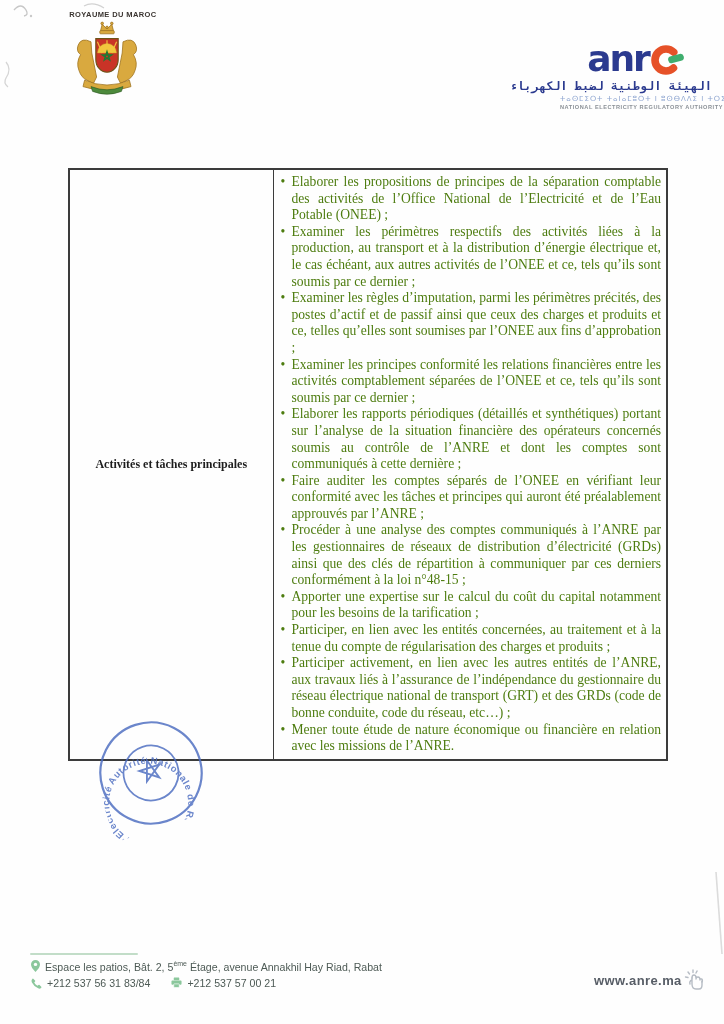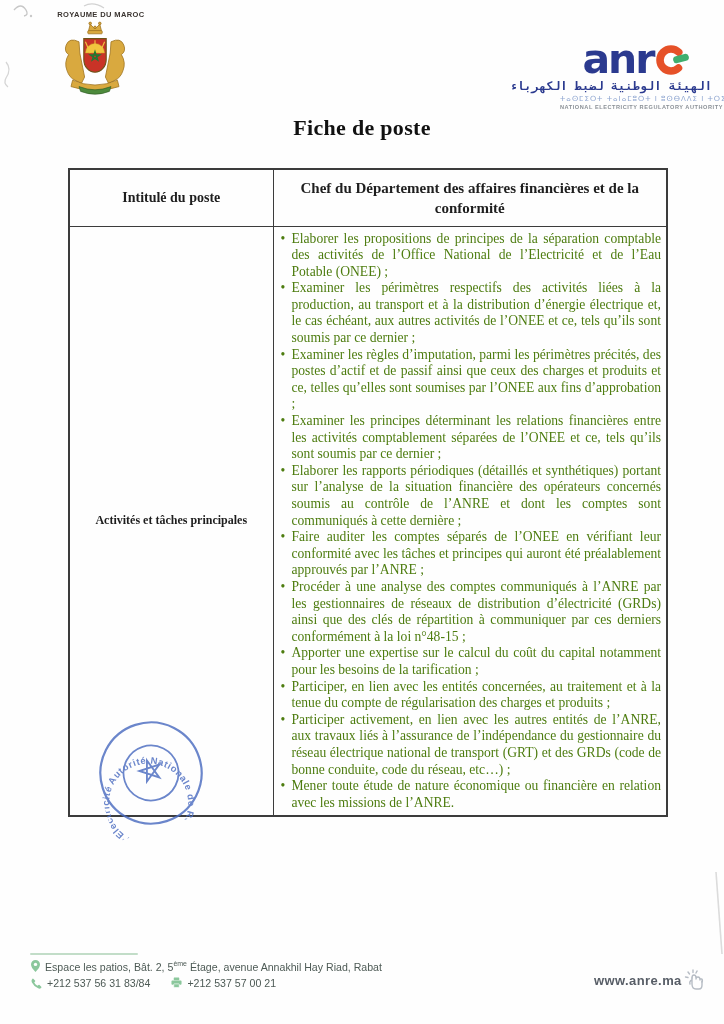--- a/index.html
+++ b/index.html
@@ -3,30 +3,30 @@
 <meta charset="utf-8">
 <style>
   * { margin:0; padding:0; box-sizing:border-box; }
   html,body { background:#e8e8e8; }
   .page {
     position:relative; width:724px; height:1024px; margin:0 auto;
     background:#fefefe; overflow:hidden;
     font-family:"Liberation Serif", serif; color:#1e1e1e;
   }
   
-  .coa-block { position:absolute; left:30px; top:10px; width:130px; text-align:center; }
+  .coa-block { position:absolute; left:42px; top:10px; width:130px; text-align:center; }
   .kingdom-label {
     font-family:"Liberation Sans", sans-serif; font-size:7.5px; font-weight:bold;
     letter-spacing:.4px; color:#3a3430; white-space:nowrap; margin-left:12px;
   }
   .coa-svg { display:block; margin:2px auto 0; }
   .logo-block { position:absolute; left:560px; top:36px; width:152px; text-align:center; }
   .wordmark { display:flex; justify-content:center; align-items:flex-end; height:40px; }
   .wordmark-letters {
-    font-family:"DejaVu Sans", sans-serif; font-weight:bold; font-size:41px;
+    font-family:"DejaVu Sans", sans-serif; font-weight:bold; font-size:36px;
     line-height:34px; letter-spacing:-2px; color:#2b3a8f;
   }
   .logo-arabic {
     margin-top:3px; direction:rtl; font-family:Liberation Mono, monospace;
     font-size:12px; font-weight:bold; color:#2b3a8f; white-space:nowrap;
   }
   .logo-tifinagh {
     margin-top:1px; font-family:"DejaVu Sans", sans-serif; font-size:7px;
     color:#8fa6d0; letter-spacing:1px; white-space:nowrap;
   }
@@ -130,38 +130,33 @@
       <svg width="36" height="38" viewBox="0 0 36 36">
         <circle cx="17" cy="21" r="11" fill="none" stroke="#e65128" stroke-width="7.6" stroke-dasharray="51 18.2" stroke-dashoffset="-9" stroke-linecap="round"></circle>
         <rect x="19" y="16" width="16" height="7" rx="3.5" fill="#3fae6e" transform="rotate(-14 27 19.5)"></rect>
       </svg>
     </div>
     <div class="logo-arabic">الهيئة الوطنية لضبط الكهرباء</div>
     <div class="logo-tifinagh">ⵜⴰⵙⵎⵉⵔⵜ ⵜⴰⵏⴰⵎⵓⵔⵜ ⵏ ⵓⵙⴱⴷⴷⵉ ⵏ ⵜⵔⵉⵙⵉⵜⵉ</div>
     <div class="logo-english">NATIONAL ELECTRICITY REGULATORY AUTHORITY</div>
   </div>
 
-  <div class="doc-title">Fiche de poste</div>
 
   <table class="fiche-table">
     <tbody>
-        <tr class="head-row">
-      <td class="col-label head-label">Intitulé du poste</td>
-      <td class="head-value">Chef du Département des affaires financières et de la conformité</td>
-    </tr>
     <tr>
       <td class="col-label body-label">
         <span>Activités et tâches principales</span>
       </td>
       <td>
         <ul class="bullets">
               <li>Elaborer les propositions de principes de la séparation comptable des activités de l’Office National de l’Electricité et de l’Eau Potable (ONEE) ;</li>
               <li>Examiner les périmètres respectifs des activités liées à la production, au transport et à la distribution d’énergie électrique et, le cas échéant, aux autres activités de l’ONEE et ce, tels qu’ils sont soumis par ce dernier ;</li>
               <li>Examiner les règles d’imputation, parmi les périmètres précités, des postes d’actif et de passif ainsi que ceux des charges et produits et ce, telles qu’elles sont soumises par l’ONEE aux fins d’approbation ;</li>
-              <li>Examiner les principes déterminant les relations financières entre les activités comptablement séparées de l’ONEE et ce, tels qu’ils sont soumis par ce dernier ;</li>
+              <li>Examiner les principes conformité les relations financières entre les activités comptablement séparées de l’ONEE et ce, tels qu’ils sont soumis par ce dernier ;</li>
               <li>Elaborer les rapports périodiques (détaillés et synthétiques) portant sur l’analyse de la situation financière des opérateurs concernés soumis au contrôle de l’ANRE et dont les comptes sont communiqués à cette dernière ;</li>
               <li>Faire auditer les comptes séparés de l’ONEE en vérifiant leur conformité avec les tâches et principes qui auront été préalablement approuvés par l’ANRE ;</li>
               <li>Procéder à une analyse des comptes communiqués à l’ANRE par les gestionnaires de réseaux de distribution d’électricité (GRDs) ainsi que des clés de répartition à communiquer par ces derniers conformément à la loi n°48-15 ;</li>
               <li>Apporter une expertise sur le calcul du coût du capital notamment pour les besoins de la tarification ;</li>
               <li>Participer, en lien avec les entités concernées, au traitement et à la tenue du compte de régularisation des charges et produits ;</li>
               <li>Participer activement, en lien avec les autres entités de l’ANRE, aux travaux liés à l’assurance de l’indépendance du gestionnaire du réseau électrique national de transport (GRT) et des GRDs (code de bonne conduite, code du réseau, etc…) ;</li>
               <li>Mener toute étude de nature économique ou financière en relation avec les missions de l’ANRE.</li>
             </ul>
       </td>
     </tr>

